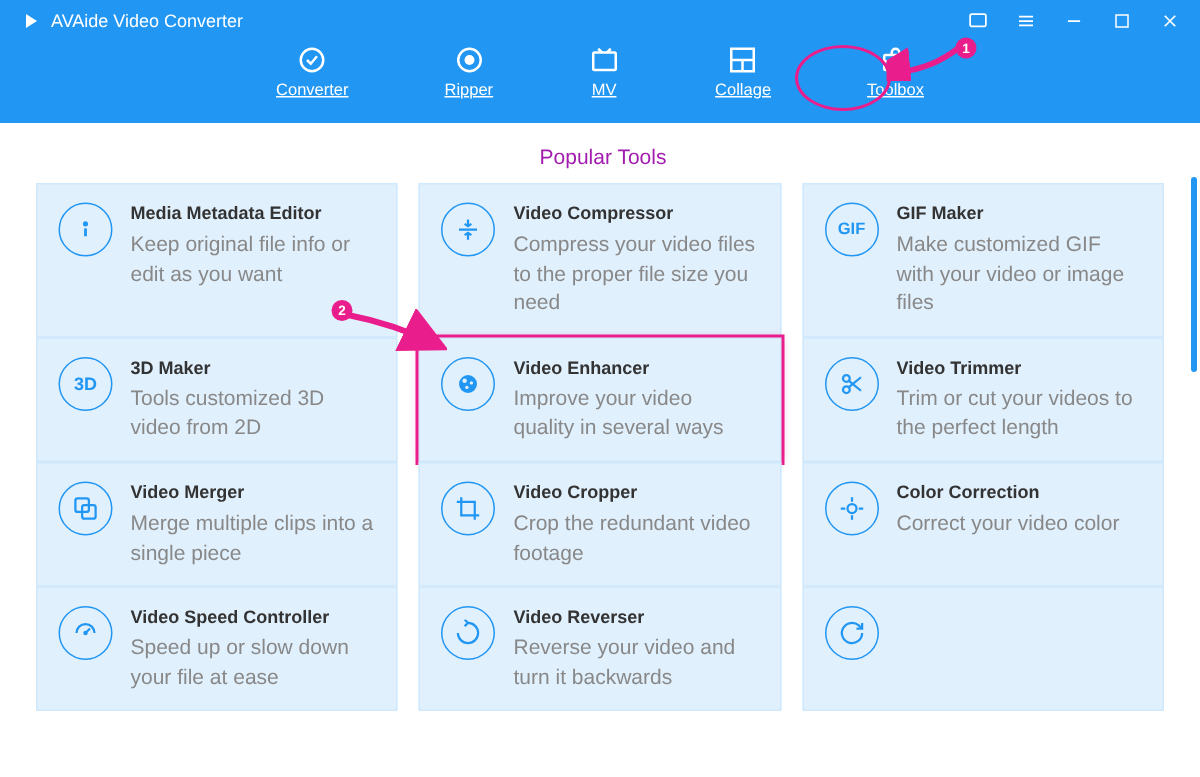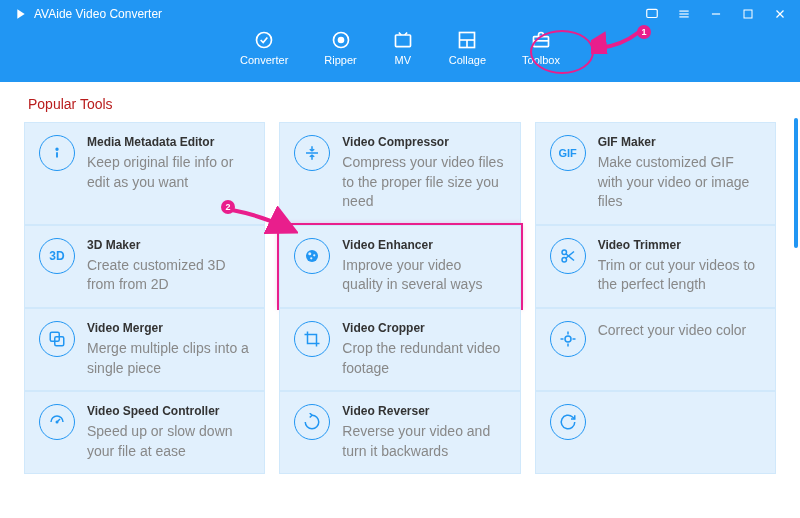--- a/index.html
+++ b/index.html
@@ -3,25 +3,25 @@
 <meta charset="utf-8">
 <style>
 * { margin: 0; padding: 0; box-sizing: border-box; font-family: -apple-system, BlinkMacSystemFont, "Segoe UI", Arial, sans-serif; }
 body { width: 800px; height: 518px; background: #fff; overflow: hidden; position: relative; }
 .header { background: #2196F3; color: #fff; height: 82px; position: relative; }
 .titlebar { display: flex; align-items: center; justify-content: space-between; padding: 6px 12px; height: 28px; }
 .app-title { display: flex; align-items: center; gap: 6px; font-size: 12px; }
 .app-logo { width: 16px; height: 16px; }
 .win-controls { display: flex; gap: 16px; align-items: center; }
 .win-controls span { cursor: pointer; display: flex; align-items: center; justify-content: center; width: 16px; height: 16px; }
-.tabs { display: flex; justify-content: center; gap: 36px; align-items: center; padding-top: 2px; }
+.tabs { display: flex; justify-content: center; gap: 64px; align-items: center; padding-top: 2px; text-decoration: underline; }
 .tab { display: flex; flex-direction: column; align-items: center; gap: 4px; cursor: pointer; font-size: 11px; color: #fff; position: relative; }
 .tab-icon { width: 20px; height: 20px; display: flex; align-items: center; justify-content: center; }
 .main { padding: 14px 24px 10px 24px; position: relative; }
-.section-title { font-size: 14px; color: #b91c1c; margin-bottom: 10px; margin-left: 4px; }
+.section-title { font-size: 14px; color: #a21caf; margin-bottom: 10px; margin-left: 4px; text-align: center; }
 .grid { display: grid; grid-template-columns: repeat(3, 1fr); gap: 0 14px; position: relative; }
 .card { background: #e1f0fd; border: 1px solid #d0e8fb; padding: 12px 14px; display: flex; gap: 12px; align-items: flex-start; cursor: pointer; min-height: 80px; }
 .card-icon { width: 36px; height: 36px; border: 1.5px solid #2196F3; border-radius: 50%; flex-shrink: 0; display: flex; align-items: center; justify-content: center; color: #2196F3; font-weight: 600; font-size: 12px; }
 .card-content { flex: 1; }
 .card-title { font-size: 12px; font-weight: 600; color: #333; margin-bottom: 4px; }
 .card-desc { font-size: 14px; color: #888; line-height: 1.4; }
 .highlight-oval { position: absolute; border: 2px solid #e91e8c; border-radius: 50%; pointer-events: none; }
 .arrow { position: absolute; pointer-events: none; }
 .badge { position: absolute; width: 14px; height: 14px; border-radius: 50%; background: #e91e8c; color: #fff; font-size: 9px; display: flex; align-items: center; justify-content: center; pointer-events: none; font-weight: bold; }
 .card-highlighted { outline: 2px solid #e91e8c; outline-offset: 0; box-shadow: 0 0 6px rgba(233,30,140,0.4); }
@@ -167,21 +167,21 @@
       <div class="card-content">
         <div class="card-title">GIF Maker</div>
         <div class="card-desc">Make customized GIF with your video or image files</div>
       </div>
     </div>
 
     <div class="card">
       <div class="card-icon">3D</div>
       <div class="card-content">
         <div class="card-title">3D Maker</div>
-        <div class="card-desc">Create customized 3D from from 2D</div>
+        <div class="card-desc">Tools customized 3D video from 2D</div>
       </div>
     </div>
 
     <div class="card card-highlighted">
       <div class="card-icon">
           <svg width="18" height="18" viewBox="0 0 24 24" fill="#2196F3">
             <circle cx="12" cy="12" r="8"></circle>
             <circle cx="9" cy="9" r="2" fill="#e1f0fd"></circle>
             <circle cx="15" cy="11" r="1.5" fill="#e1f0fd"></circle>
             <circle cx="11" cy="15" r="1.5" fill="#e1f0fd"></circle>
@@ -237,20 +237,21 @@
       <div class="card-icon">
           <svg width="18" height="18" viewBox="0 0 24 24" fill="none" stroke="#2196F3" stroke-width="2">
             <circle cx="12" cy="12" r="4"></circle>
             <line x1="12" y1="2" x2="12" y2="6"></line>
             <line x1="12" y1="18" x2="12" y2="22"></line>
             <line x1="2" y1="12" x2="6" y2="12"></line>
             <line x1="18" y1="12" x2="22" y2="12"></line>
           </svg>
         </div>
       <div class="card-content">
+        <div class="card-title">Color Correction</div>
         <div class="card-desc">Correct your video color</div>
       </div>
     </div>
 
     <div class="card">
       <div class="card-icon">
           <svg width="18" height="18" viewBox="0 0 24 24" fill="none" stroke="#2196F3" stroke-width="2">
             <path d="M4 12a8 8 0 0116 0"></path>
             <line x1="12" y1="12" x2="16" y2="8"></line>
             <circle cx="12" cy="12" r="1" fill="#2196F3"></circle>

